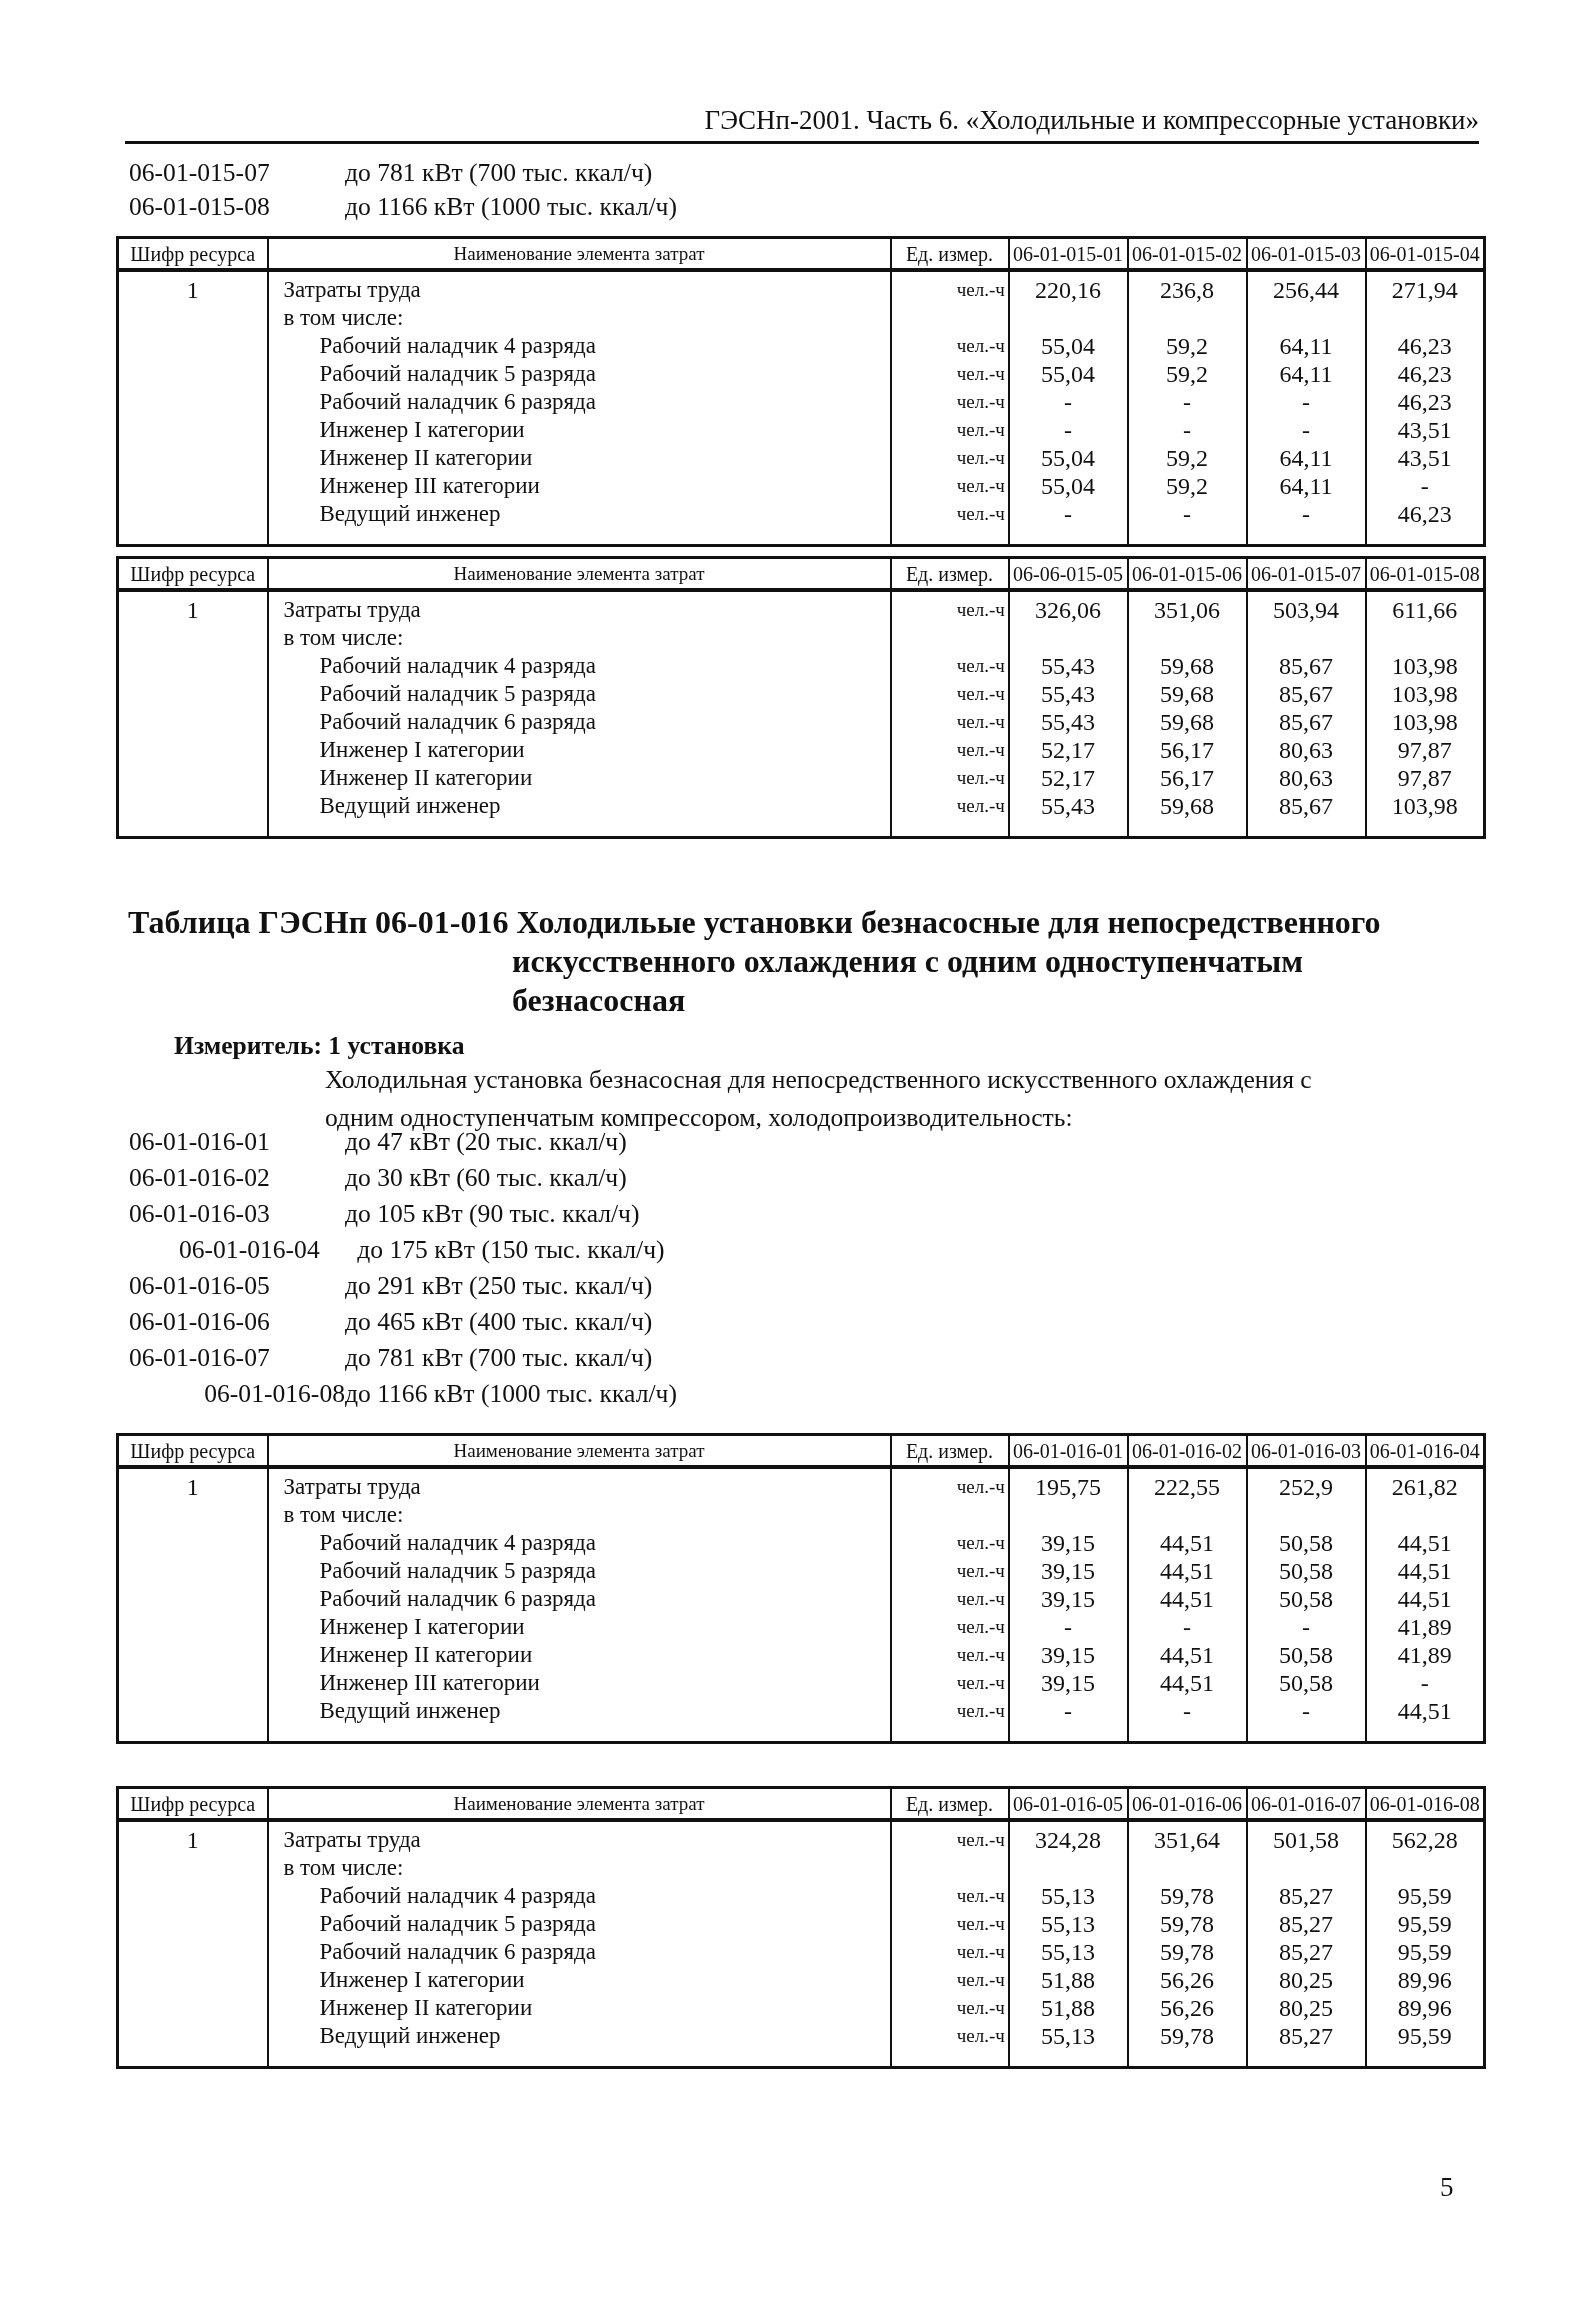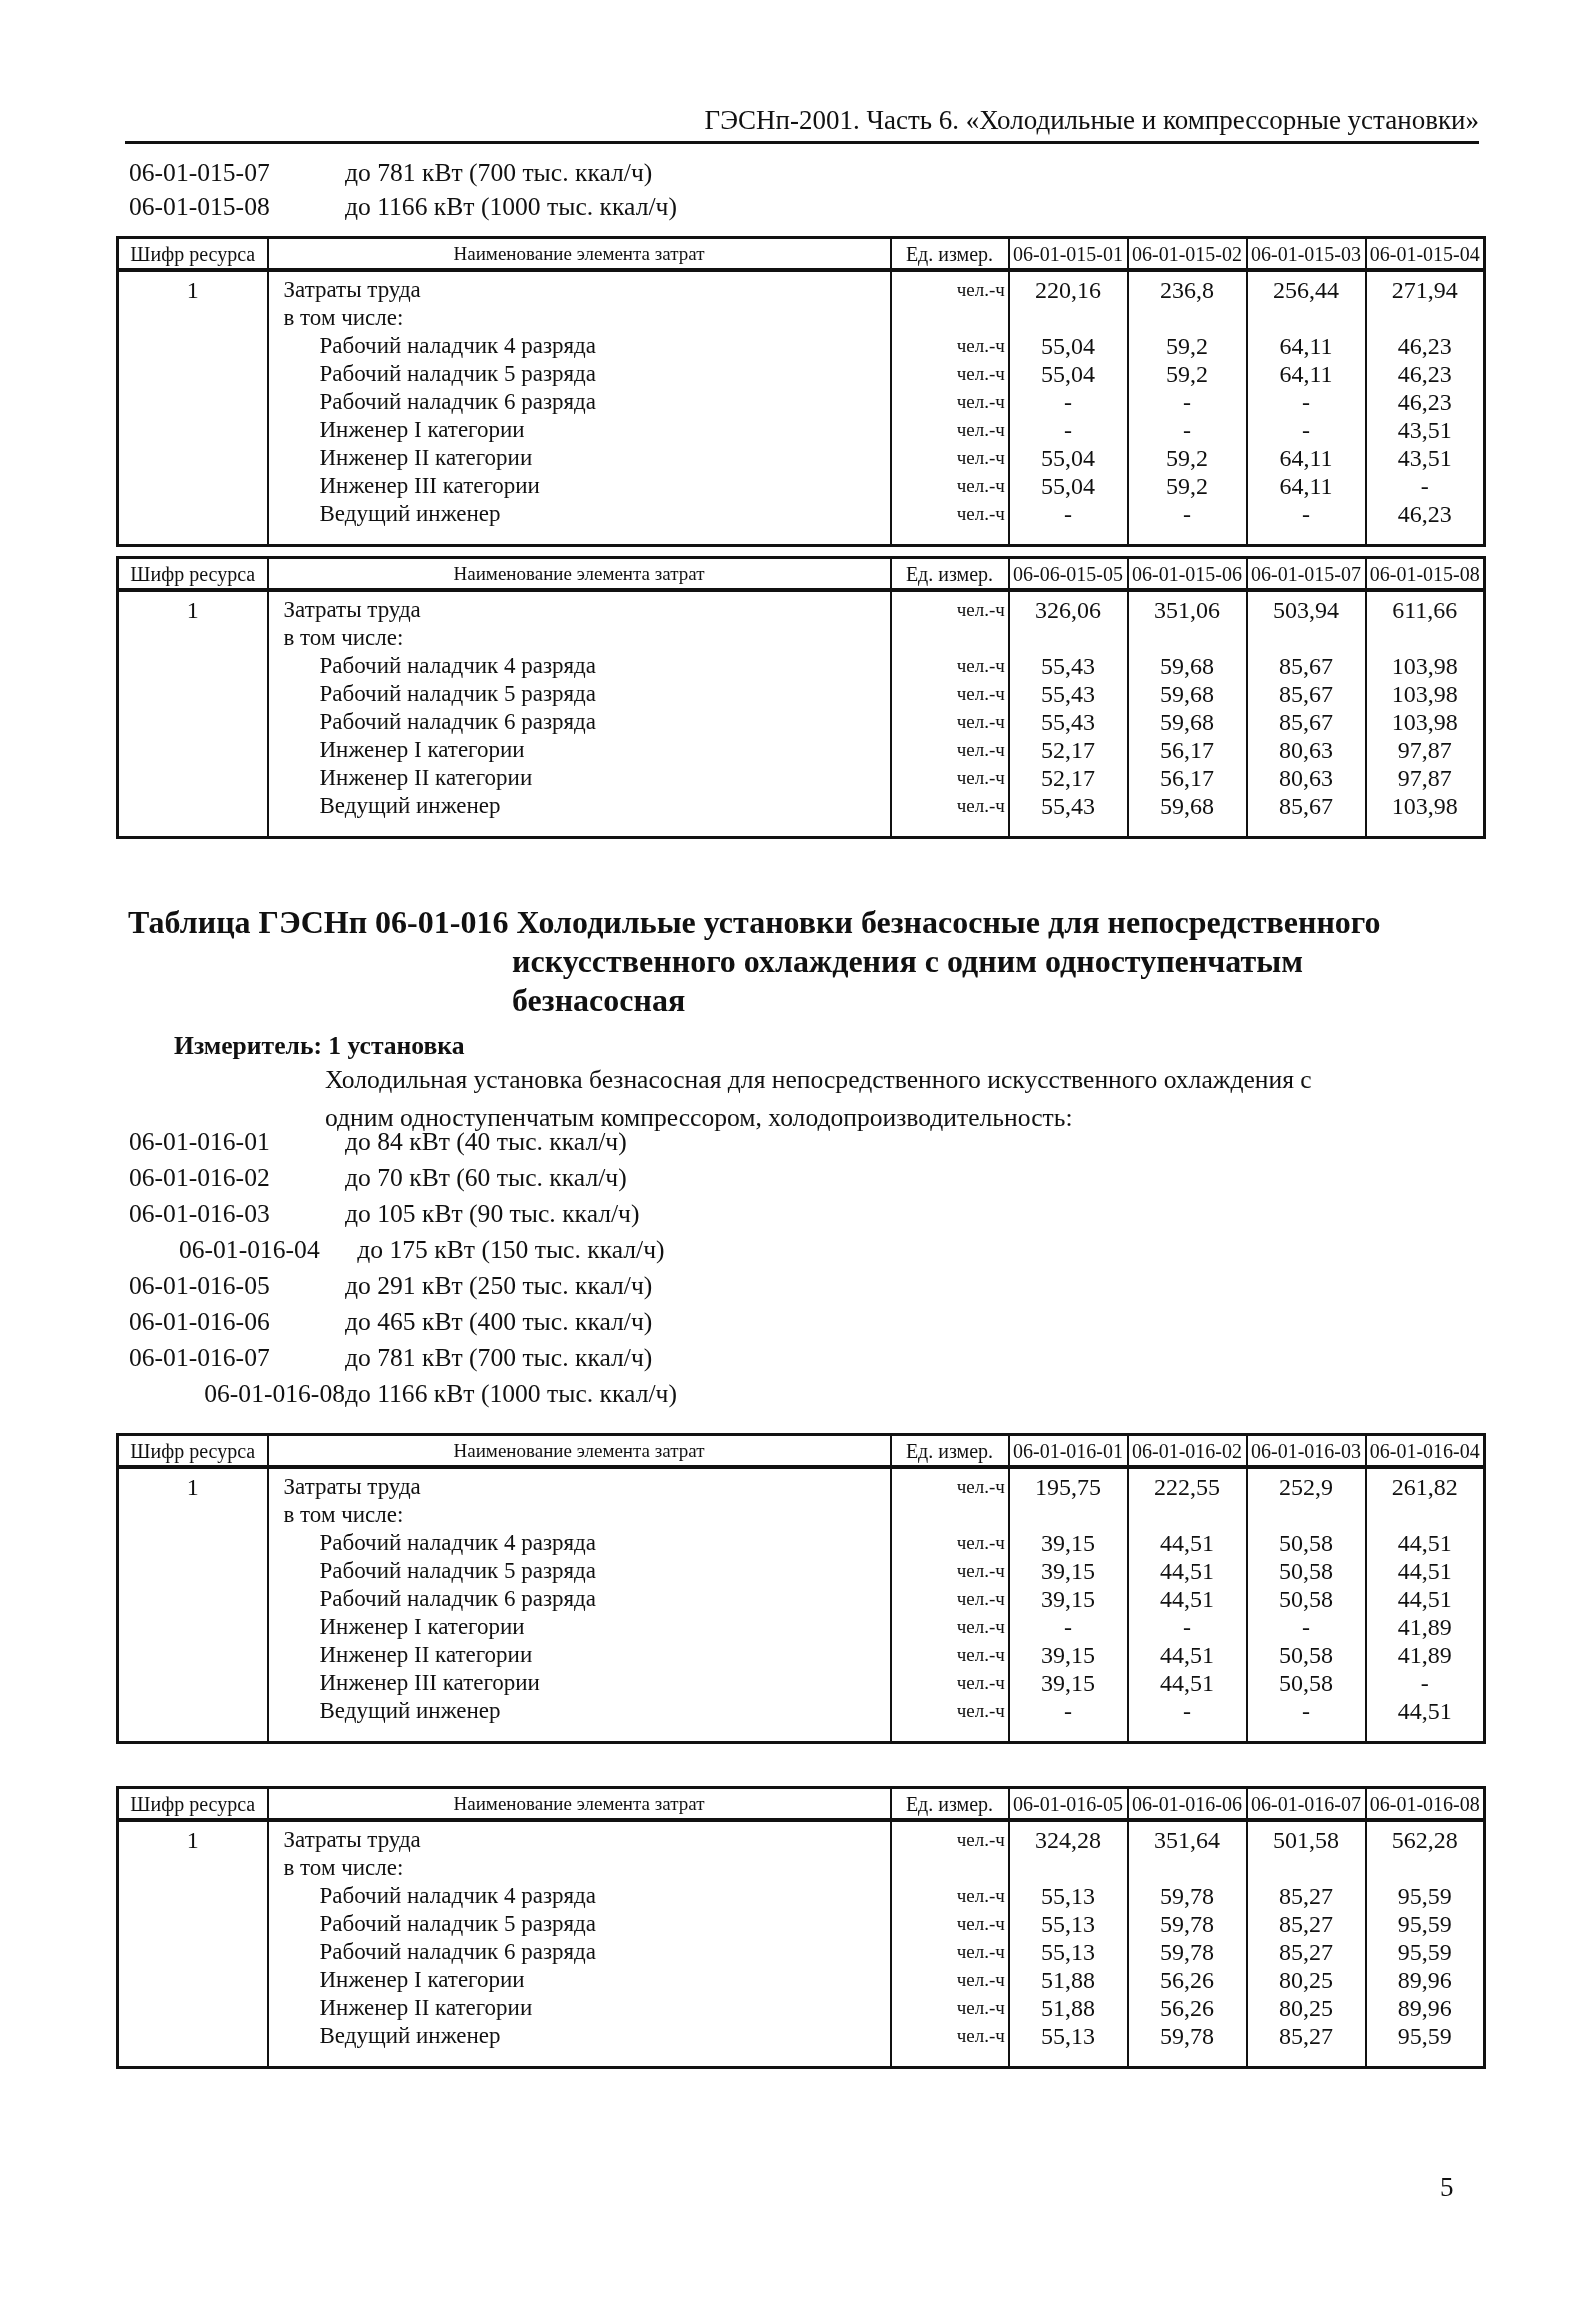--- a/index.html
+++ b/index.html
@@ -276,22 +276,22 @@
   <span class="l1">Таблица ГЭСНп 06-01-016 Холодильые установки безнасосные для непосредственного</span>
   <span class="l2">искусственного охлаждения с одним одноступенчатым</span>
   <span class="l2">безнасосная</span>
 </div>
 <div class="measure">Измеритель: 1 установка</div>
 <div class="desc">
   <div>Холодильная установка безнасосная для непосредственного искусственного охлаждения с</div>
   <div>одним одноступенчатым компрессором, холодопроизводительность:</div>
 </div>
 <div class="range-list" id="sec-ranges" style="top:1124px; line-height:36px;">
-    <div class="range-row" style="height: 36px; line-height: 36px;"><span class="range-code">06-01-016-01</span><span class="range-text">до 84 кВт (40 тыс. ккал/ч)</span></div>
-    <div class="range-row" style="height: 36px; line-height: 36px;"><span class="range-code">06-01-016-02</span><span class="range-text">до 70 кВт (60 тыс. ккал/ч)</span></div>
+    <div class="range-row" style="height: 36px; line-height: 36px;"><span class="range-code">06-01-016-01</span><span class="range-text">до 47 кВт (20 тыс. ккал/ч)</span></div>
+    <div class="range-row" style="height: 36px; line-height: 36px;"><span class="range-code">06-01-016-02</span><span class="range-text">до 30 кВт (60 тыс. ккал/ч)</span></div>
     <div class="range-row" style="height: 36px; line-height: 36px;"><span class="range-code">06-01-016-03</span><span class="range-text">до 105 кВт (90 тыс. ккал/ч)</span></div>
     <div class="range-row" style="height: 36px; line-height: 36px; text-align: center;"><span class="range-code">06-01-016-04</span><span class="range-text">до 175 кВт (150 тыс. ккал/ч)</span></div>
     <div class="range-row" style="height: 36px; line-height: 36px;"><span class="range-code">06-01-016-05</span><span class="range-text">до 291 кВт (250 тыс. ккал/ч)</span></div>
     <div class="range-row" style="height: 36px; line-height: 36px;"><span class="range-code">06-01-016-06</span><span class="range-text">до 465 кВт (400 тыс. ккал/ч)</span></div>
     <div class="range-row" style="height: 36px; line-height: 36px;"><span class="range-code">06-01-016-07</span><span class="range-text">до 781 кВт (700 тыс. ккал/ч)</span></div>
     <div class="range-row" style="height: 36px; line-height: 36px; text-align: right;"><span class="range-code">06-01-016-08</span><span class="range-text">до 1166 кВт (1000 тыс. ккал/ч)</span></div>
   </div>
 
 <table class="res" id="t2" style="top:1433px;">
     <colgroup>

